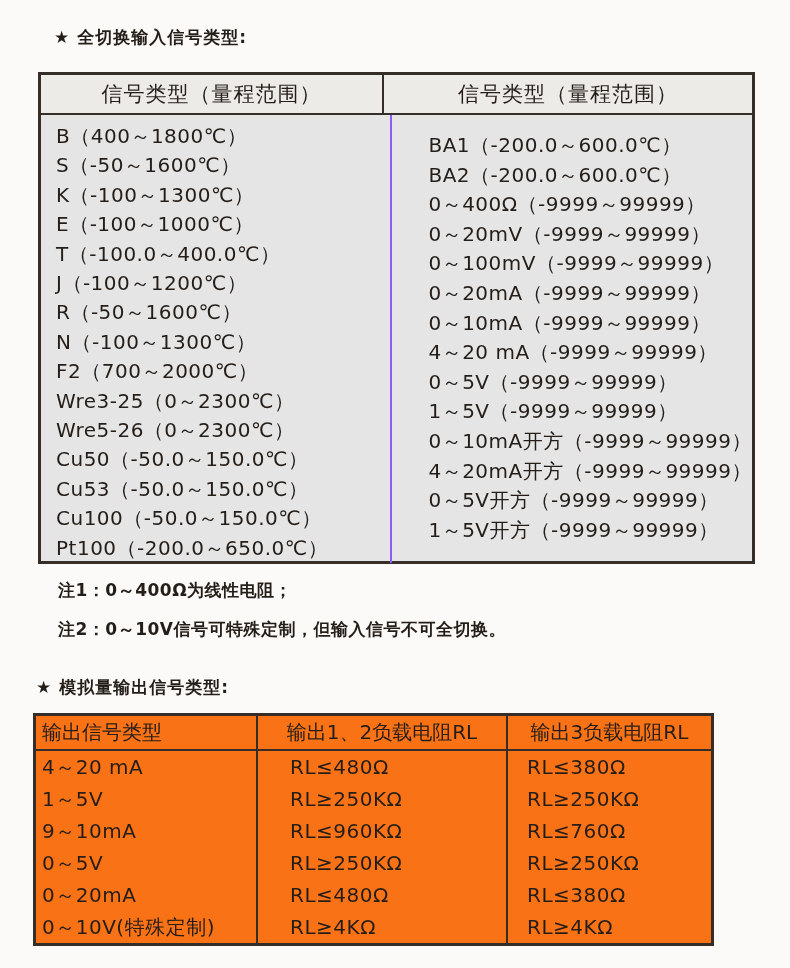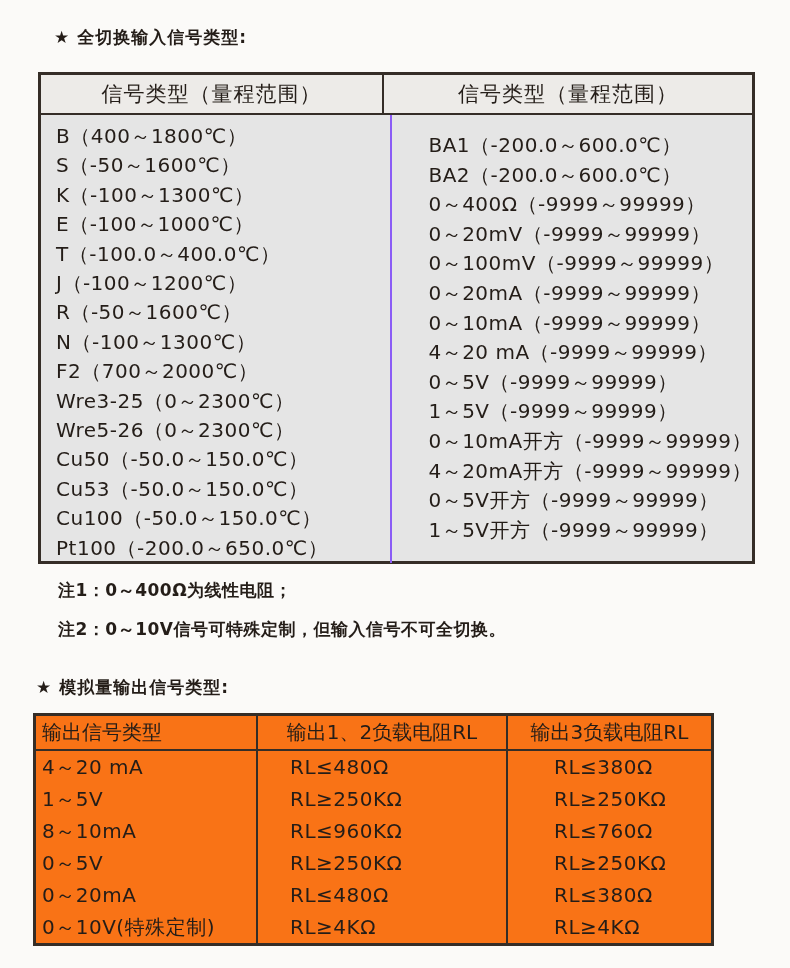--- a/index.html
+++ b/index.html
@@ -98,21 +98,21 @@
   .t2-body { flex: 1; display: flex; flex-direction: column; }
   .t2-row { display: flex; flex: 1; }
   .t2-row .cell {
     display: flex; align-items: center;
     font-size: 20px;
     white-space: pre;
     letter-spacing: 0.5px;
   }
   .t2-row .c1 { padding-left: 6px; }
   .t2-row .c2 { padding-left: 32px; }
-  .t2-row .c3 { padding-left: 46px; }
+  .t2-row .c3 { padding-left: 19px; }
 </style>
 </head>
 <body>
 
 <div id="title-input" class="sec-title">★ 全切换输入信号类型:</div>
 
 <div class="t1">
   <div class="t1-head">
     <div class="hc hc1">信号类型（量程范围）</div>
     <div class="hc hc2">信号类型（量程范围）</div>
@@ -170,21 +170,21 @@
       <span class="cell c1">4～20 mA</span>
       <span class="cell c2">RL≤480Ω</span>
       <span class="cell c3">RL≤380Ω</span>
     </div>
       <div class="t2-row">
       <span class="cell c1">1～5V</span>
       <span class="cell c2">RL≥250KΩ</span>
       <span class="cell c3">RL≥250KΩ</span>
     </div>
       <div class="t2-row">
-      <span class="cell c1">8～10mA</span>
+      <span class="cell c1">9～10mA</span>
       <span class="cell c2">RL≤960KΩ</span>
       <span class="cell c3">RL≤760Ω</span>
     </div>
       <div class="t2-row">
       <span class="cell c1">0～5V</span>
       <span class="cell c2">RL≥250KΩ</span>
       <span class="cell c3">RL≥250KΩ</span>
     </div>
       <div class="t2-row">
       <span class="cell c1">0～20mA</span>

